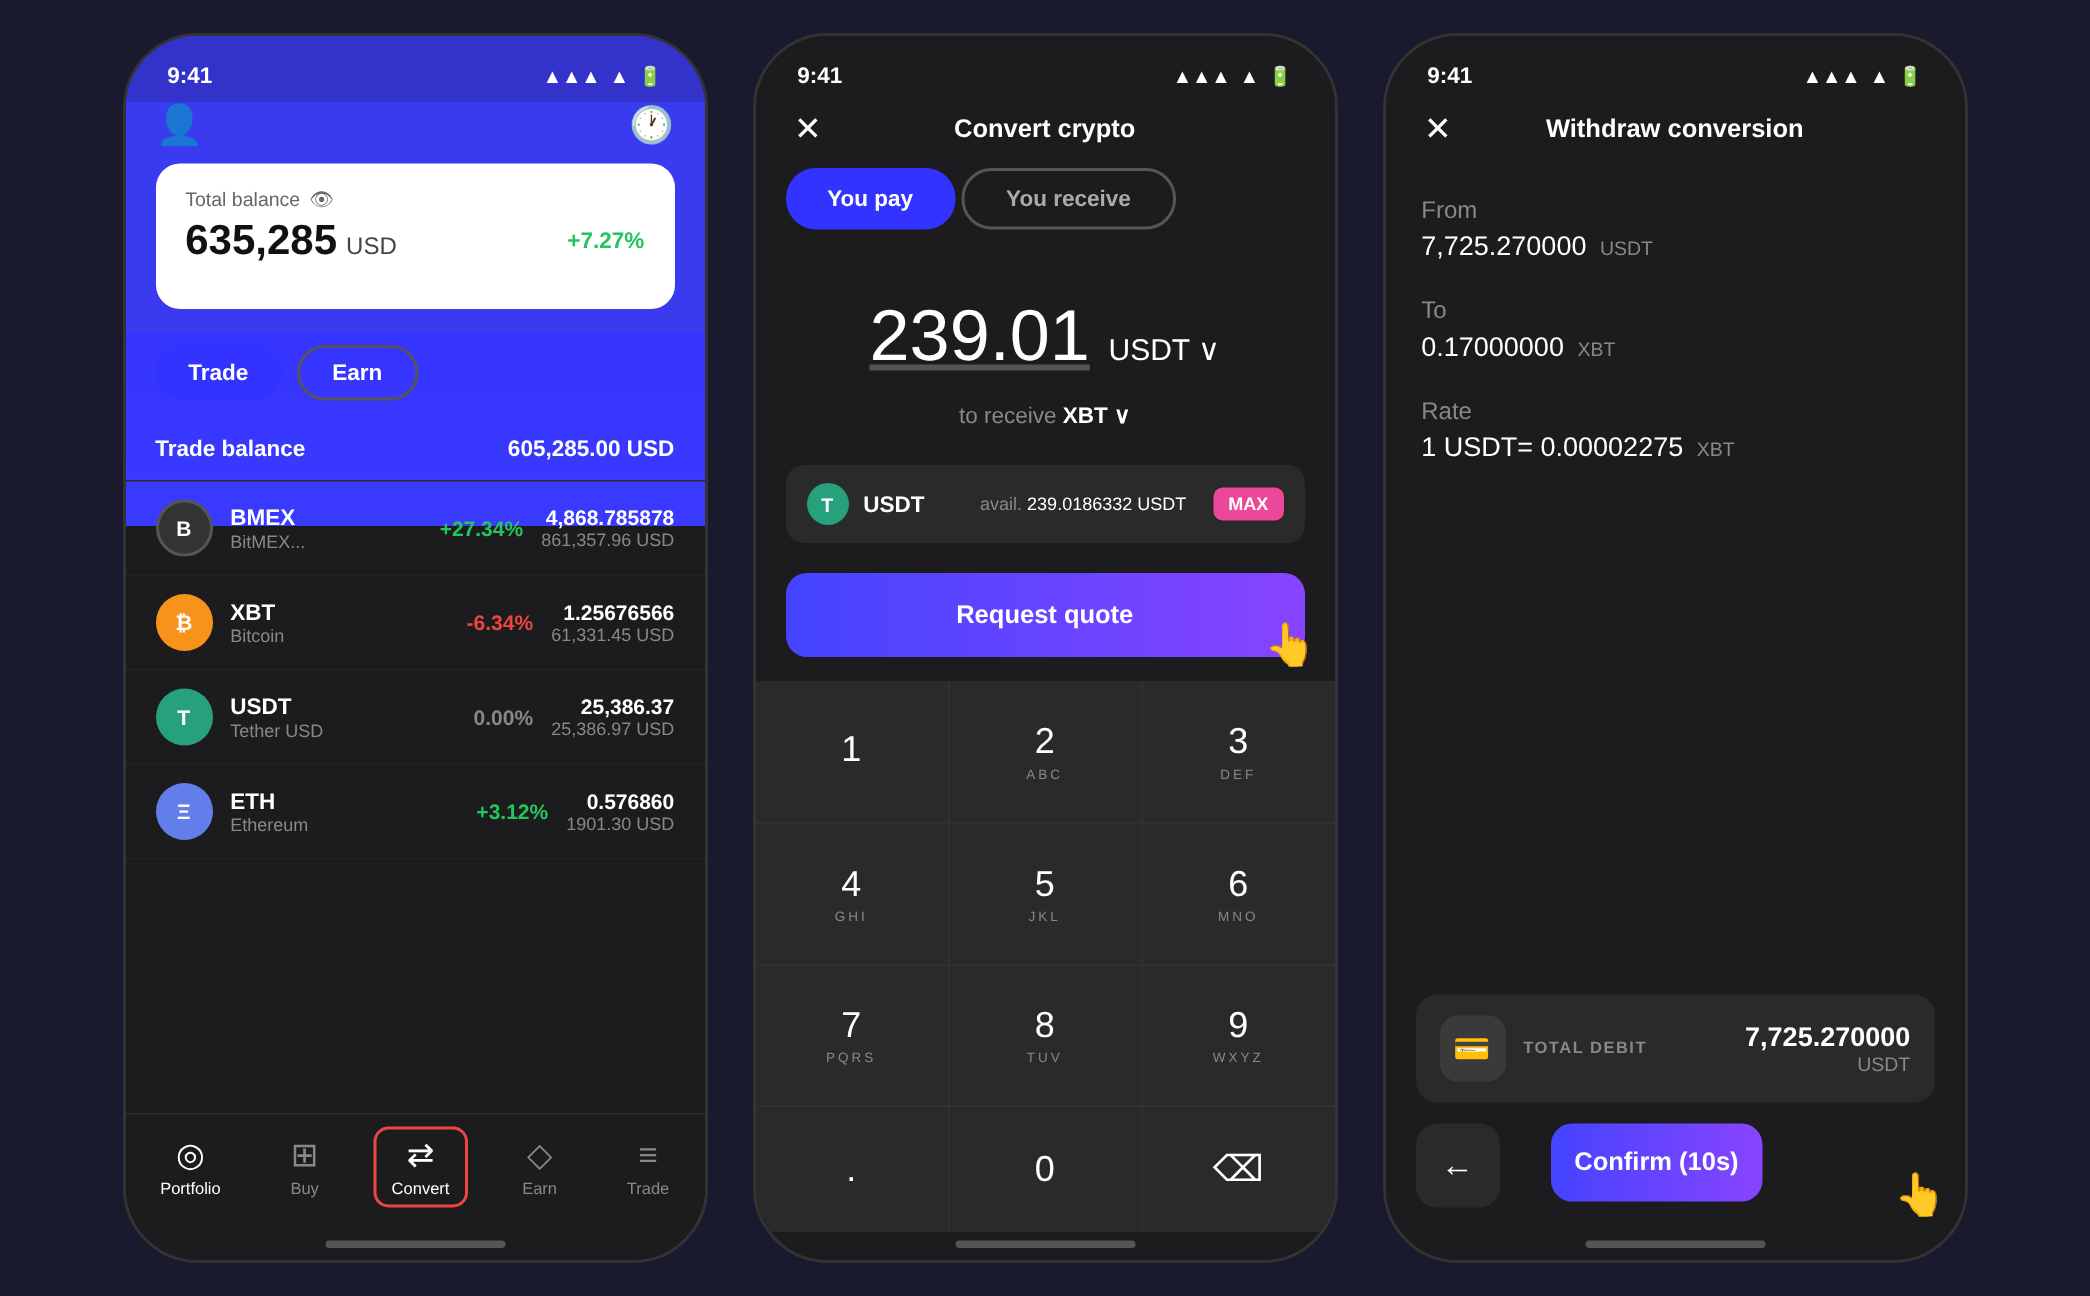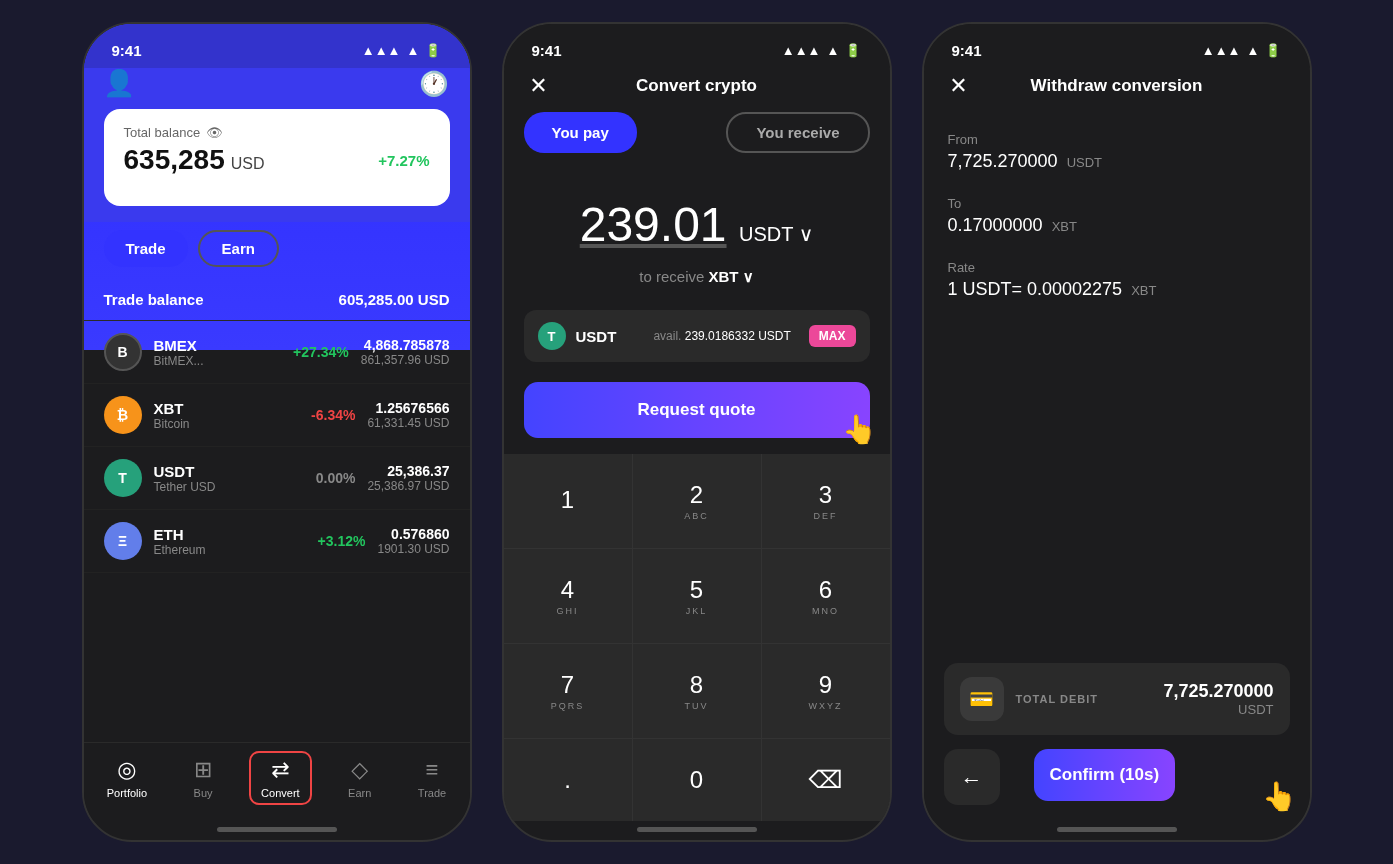--- a/index.html
+++ b/index.html
@@ -326,21 +326,21 @@
     }
 
     .modal-title {
       font-size: 17px;
       font-weight: 600;
       color: #fff;
     }
 
     .you-pay-receive {
       display: flex;
-      justify-content: space-between;
+      justify-content: flex-start;
       gap: 12px;
       margin: 0 20px 24px 20px;
     }
 
     .pay-tab-active {
       background: #3333ff;
       color: #fff;
       border: none;
       border-radius: 20px;
       padding: 10px 28px;
@@ -499,21 +499,21 @@
     .confirm-details {
       padding: 20px 24px;
       flex: 1;
     }
 
     .confirm-field {
       margin-bottom: 24px;
     }
 
     .confirm-field-label {
-      font-size: 13px;
+      font-size: 16px;
       color: #888;
       margin-bottom: 4px;
     }
 
     .confirm-field-value {
       font-size: 18px;
       color: #fff;
       font-weight: 500;
     }
 

